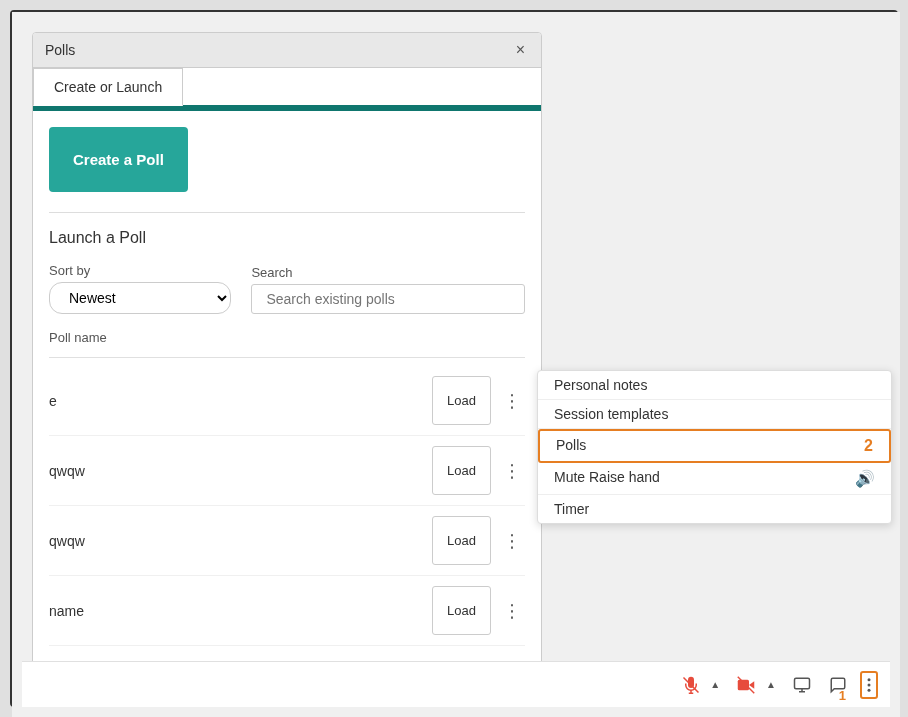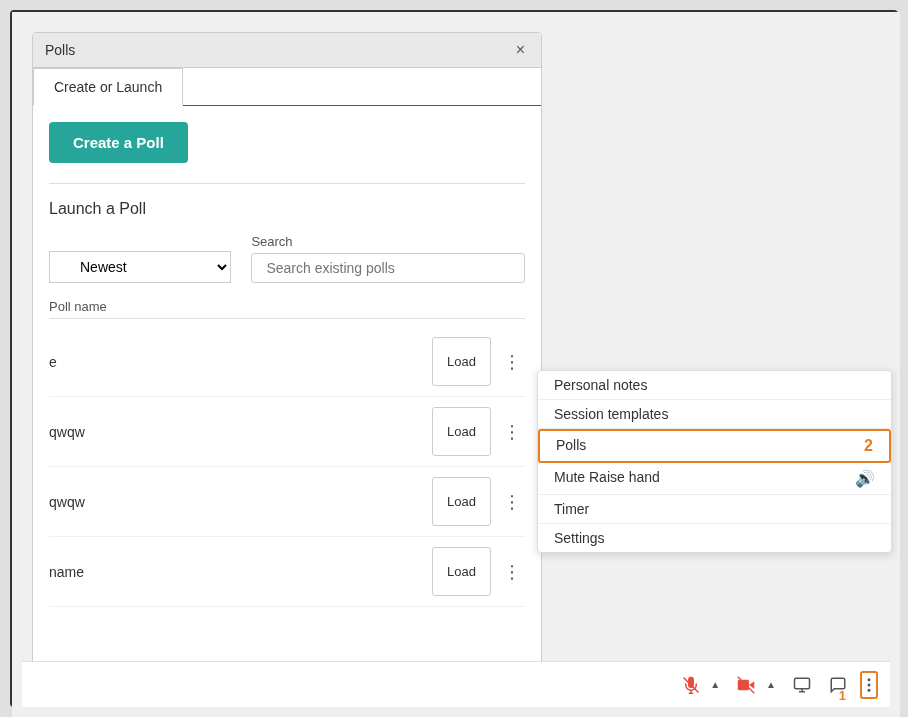--- a/index.html
+++ b/index.html
@@ -67,21 +67,21 @@
       background: none;
       border: none;
       cursor: pointer;
       font-size: 16px;
       color: #555;
       padding: 0 4px;
     }
 
     .polls-tabs {
       display: flex;
-      border-bottom: 1px solid #0f766e;
+      border-bottom: 6px solid #0f766e;
       flex-shrink: 0;
     }
 
     .tab-btn {
       padding: 10px 20px;
       border: 1px solid #ccc;
       background: #fff;
       cursor: pointer;
       font-size: 14px;
       color: #333;
@@ -105,21 +105,21 @@
       flex: 1;
       overflow-y: auto;
       padding: 16px;
       position: relative;
     }
 
     .create-poll-btn {
       background: #26a69a;
       color: #fff;
       border: none;
-      padding: 12px 24px;
+      padding: 24px 24px;
       font-size: 15px;
       font-weight: bold;
       border-radius: 4px;
       cursor: pointer;
       margin-bottom: 20px;
       display: block;
     }
 
     .divider {
       border: none;
@@ -155,43 +155,43 @@
       flex: 1.5;
       justify-content: center;
     }
 
     .field-label {
       font-size: 13px;
       color: #555;
     }
 
     .sort-select {
-      padding: 6px 26px;
+      padding: 6px 15px;
       border: 1px solid #ccc;
-      border-radius: 0;
+      border-radius: 13px;
       font-size: 14px;
       background: #fff;
       cursor: pointer;
       width: 100%;
     }
 
     .search-input {
       padding: 6px 14px;
       border: 1px solid #ccc;
       border-radius: 3px;
       font-size: 14px;
       width: 100%;
       color: #999;
     }
 
     .poll-name-header {
       font-size: 13px;
       color: #555;
       margin-bottom: 8px;
-      padding-bottom: 4px;
+      padding-bottom: 12px;
       border-bottom: 1px solid #e0e0e0;
     }
 
     .poll-item {
       display: flex;
       align-items: center;
       justify-content: space-between;
       padding: 10px 0;
       border-bottom: 1px solid #f0f0f0;
     }
@@ -368,20 +368,21 @@
       <div class="polls-body">
 
         <button class="create-poll-btn">Create a Poll</button>
 
         <hr class="divider">
 
         <h3 class="launch-title">Launch a Poll</h3>
 
         <div class="sort-search-row">
           <div class="sort-group">
+            <label class="field-label">Sort by</label>
             <select class="sort-select">
               <option>Newest</option>
               <option>Oldest</option>
               <option>A-Z</option>
             </select>
           </div>
           <div class="search-group">
             <label class="field-label">Search</label>
             <input class="search-input" type="text" placeholder="Search existing polls" style="">
           </div>
@@ -429,23 +430,20 @@
       <div class="menu-item active">
         <span>Polls</span>
         <span class="menu-item-badge">2</span>
       </div>
       <div class="menu-item">
         <span>Mute Raise hand</span>
         <span class="menu-item-icon">🔊</span>
       </div>
       <div class="menu-item">
         <span>Timer</span>
-      </div>
-      <div class="menu-item">
-        <span>Settings</span>
       </div>
     </div>
 
     <div class="bottom-toolbar">
 
       <div class="toolbar-pair">
         <button class="toolbar-btn muted">
           <svg width="18" height="18" viewBox="0 0 24 24" fill="#e74c3c">
             <path d="M12 1a4 4 0 0 1 4 4v7a4 4 0 0 1-4 4 4 4 0 0 1-4-4V5a4 4 0 0 1 4-4z"></path>
             <line x1="2" y1="2" x2="22" y2="22" stroke="#e74c3c" stroke-width="2"></line>

